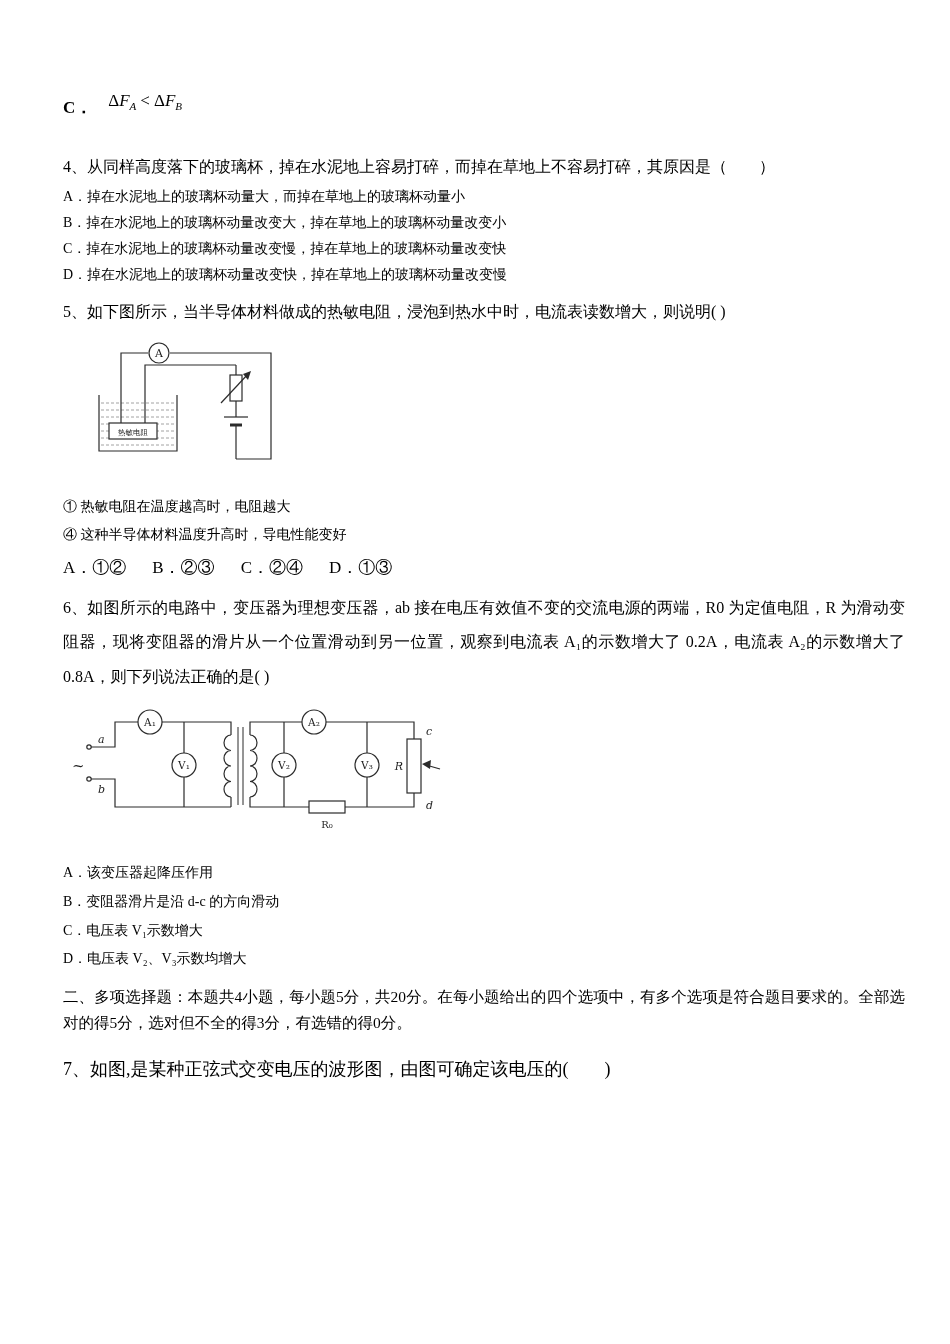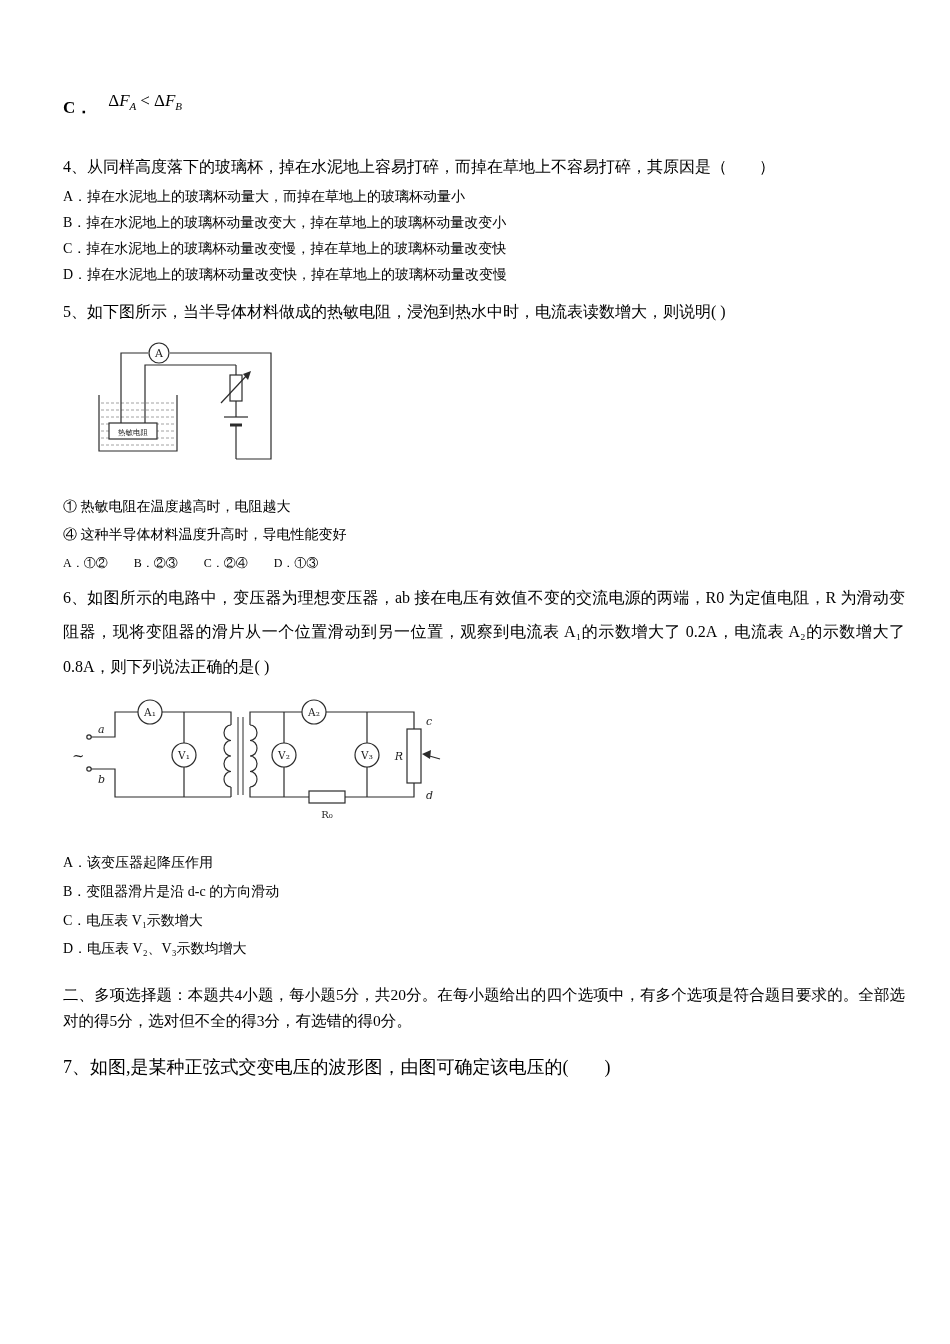--- a/index.html
+++ b/index.html
@@ -25,36 +25,36 @@
   .formula sub { font-style:italic; font-size:11px; }
   .formula .op { padding:0 4px; }
 
   .stem { font-size:16px; line-height:2.05; margin:0; }
   .just { text-align:justify; }
   .opt  { font-size:14px; line-height:1.85; }
   .bold { font-weight:normal; }
 
   .q4 { margin-top:4px; margin-bottom:8px; }
   .q5-items .opt { line-height:2.0; }
-  .answers { display:flex; gap:26px; font-size:12px; line-height:2.0; margin-top:2px; }
+  .answers { display:flex; gap:26px; font-size:17px; line-height:2.0; margin-top:2px; }
 
   .circuit1 { margin:10px 0 14px 8px; }
   .circuit2 { margin:12px 0 20px 6px; }
 
   svg text {
     font-family:"DejaVu Serif","Liberation Serif",serif;
     fill:#1e1e1e;
   }
   .it { font-style:italic; }
 
   .q6 { margin-top:6px; }
   .q6 .stem { line-height:2.18; }
   .q6-opts .opt { line-height:2.05; }
 
-  .section2 { margin-top:18px; font-size:15.5px; line-height:1.7; }
+  .section2 { margin-top:10px; font-size:15.5px; line-height:1.7; }
   .q7 { margin-top:12px; font-size:18px; line-height:1.9; }
 </style>
 </head>
 <body>
 
 <div class="page">
 
   <div class="cd-row">
     <span class="cd-label">C．</span><span class="formula"><span>Δ</span><i>F</i><sub>A</sub><span class="op">&lt;</span><span>Δ</span><i>F</i><sub>B</sub></span>
   </div>

